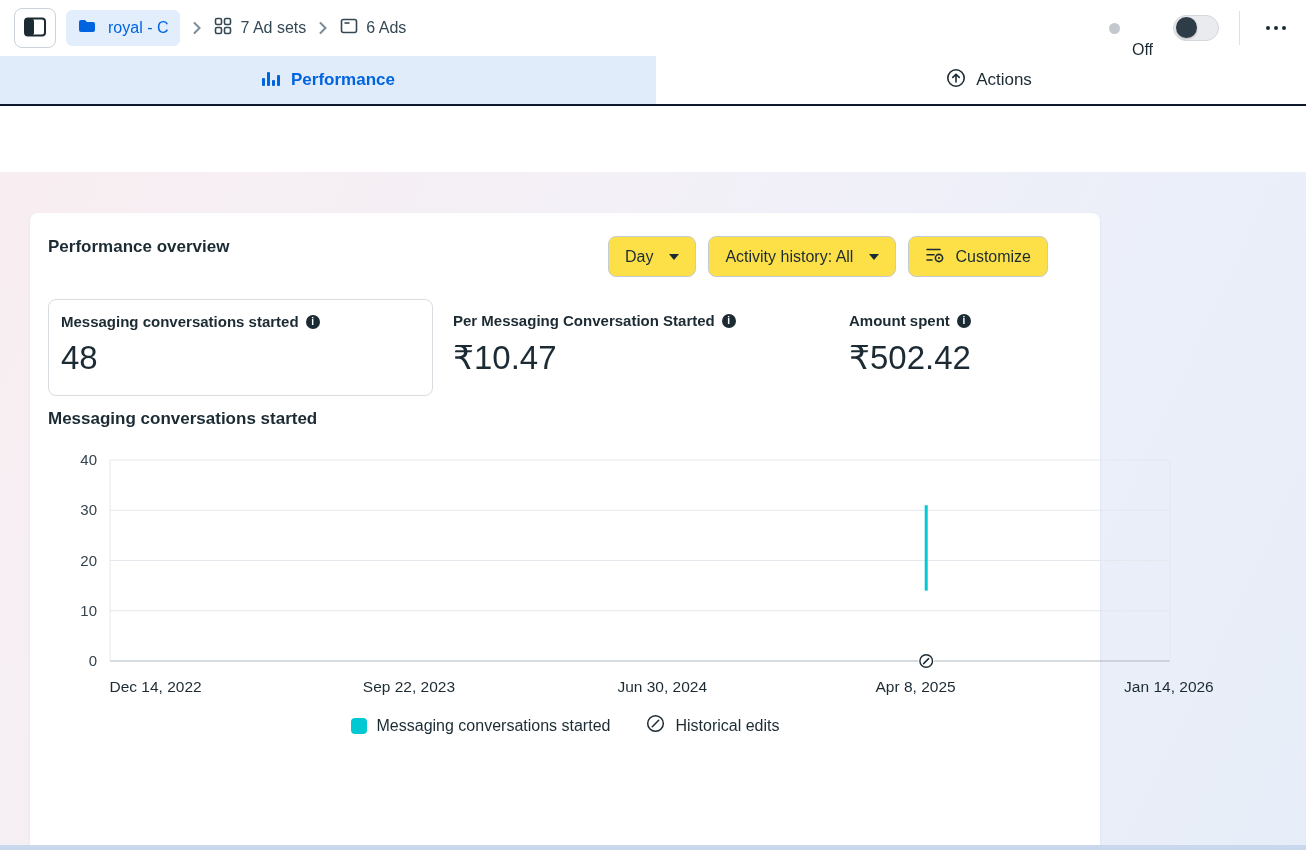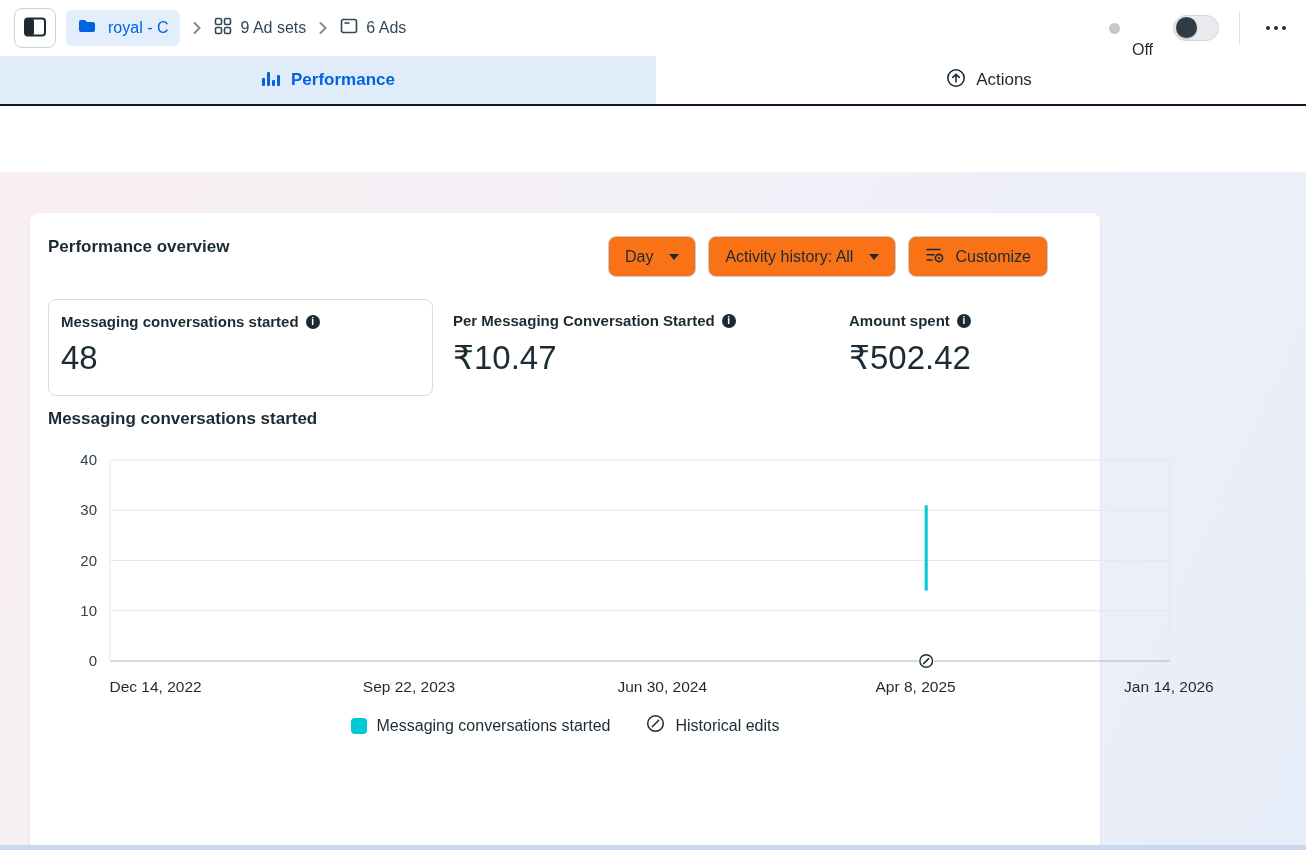--- a/index.html
+++ b/index.html
@@ -41,21 +41,21 @@
   .caret { width:0; height:0; border-left:5px solid transparent; border-right:5px solid transparent;
            border-top:6px solid #1C2B33; margin-left:6px; }
   
   .content { position:absolute; top:172px; left:0; right:0; bottom:0;
              background:linear-gradient(115deg,#F8EEF1 0%,#F3F0F7 40%,#EBEFF9 75%,#E7EDF8 100%); }
   .bottom-strip { position:absolute; left:0; right:0; bottom:0; height:5px; background:#C9D8EC; }
   .card { position:absolute; left:30px; top:41px; width:1070px; bottom:5px; background:#fff;
           border-radius:8px 8px 0 0; box-shadow:0 1px 3px rgba(0,0,0,.08); }
   .card-title { position:absolute; left:18px; top:24px; font-size:17px; font-weight:700; color:#1C2B33; }
   .controls { position:absolute; top:23px; right:52px; display:flex; gap:12px; }
-  .btn { height:41px; border:1px solid #C6CBD2; border-radius:8px; background:#f97316; display:flex;
+  .btn { height:41px; border:1px solid #C6CBD2; border-radius:8px; background:#fde047; display:flex;
          align-items:center; gap:10px; padding:0 16px; font-size:16px; color:#1C2B33; cursor:pointer; }
   
   .metric { position:absolute; top:86px; height:97px; padding:13px 12px; }
   .metric-1 { left:18px; width:385px; border:1px solid #D9DDE2; border-radius:8px; cursor:pointer; }
   .metric-2 { left:411px; width:396px; cursor:pointer; }
   .metric-3 { left:807px; width:310px; cursor:pointer; }
   .m-label { font-size:15px; font-weight:700; color:#1C2B33; display:flex; align-items:center; gap:7px; }
   .m-value { font-size:33px; font-weight:400; color:#1C2B33; margin-top:9px; }
   .info-icon { width:14px; height:14px; border-radius:50%; background:#1C2B33; color:#fff;
                font-size:10px; font-weight:700; display:inline-flex; align-items:center;
@@ -100,21 +100,21 @@
 
     <div class="crumb">
       <span>
         <svg width="18" height="18" viewBox="0 0 18 18" fill="none" stroke="#344854" stroke-width="1.6">
             <rect x="1.5" y="1.5" width="6" height="6" rx="1.5"></rect>
             <rect x="10.5" y="1.5" width="6" height="6" rx="1.5"></rect>
             <rect x="1.5" y="10.5" width="6" height="6" rx="1.5"></rect>
             <rect x="10.5" y="10.5" width="6" height="6" rx="1.5"></rect>
           </svg>
       </span>
-      <span>9 Ad sets</span>
+      <span>7 Ad sets</span>
     </div>
 
     <span class="crumb-sep">
       <svg width="10" height="14" viewBox="0 0 10 14" fill="none" stroke="#7C8B98" stroke-width="2" stroke-linecap="round">
           <path d="M2.5 2 L7.5 7 L2.5 12"></path>
         </svg>
     </span>
 
     <div class="crumb">
       <span>

